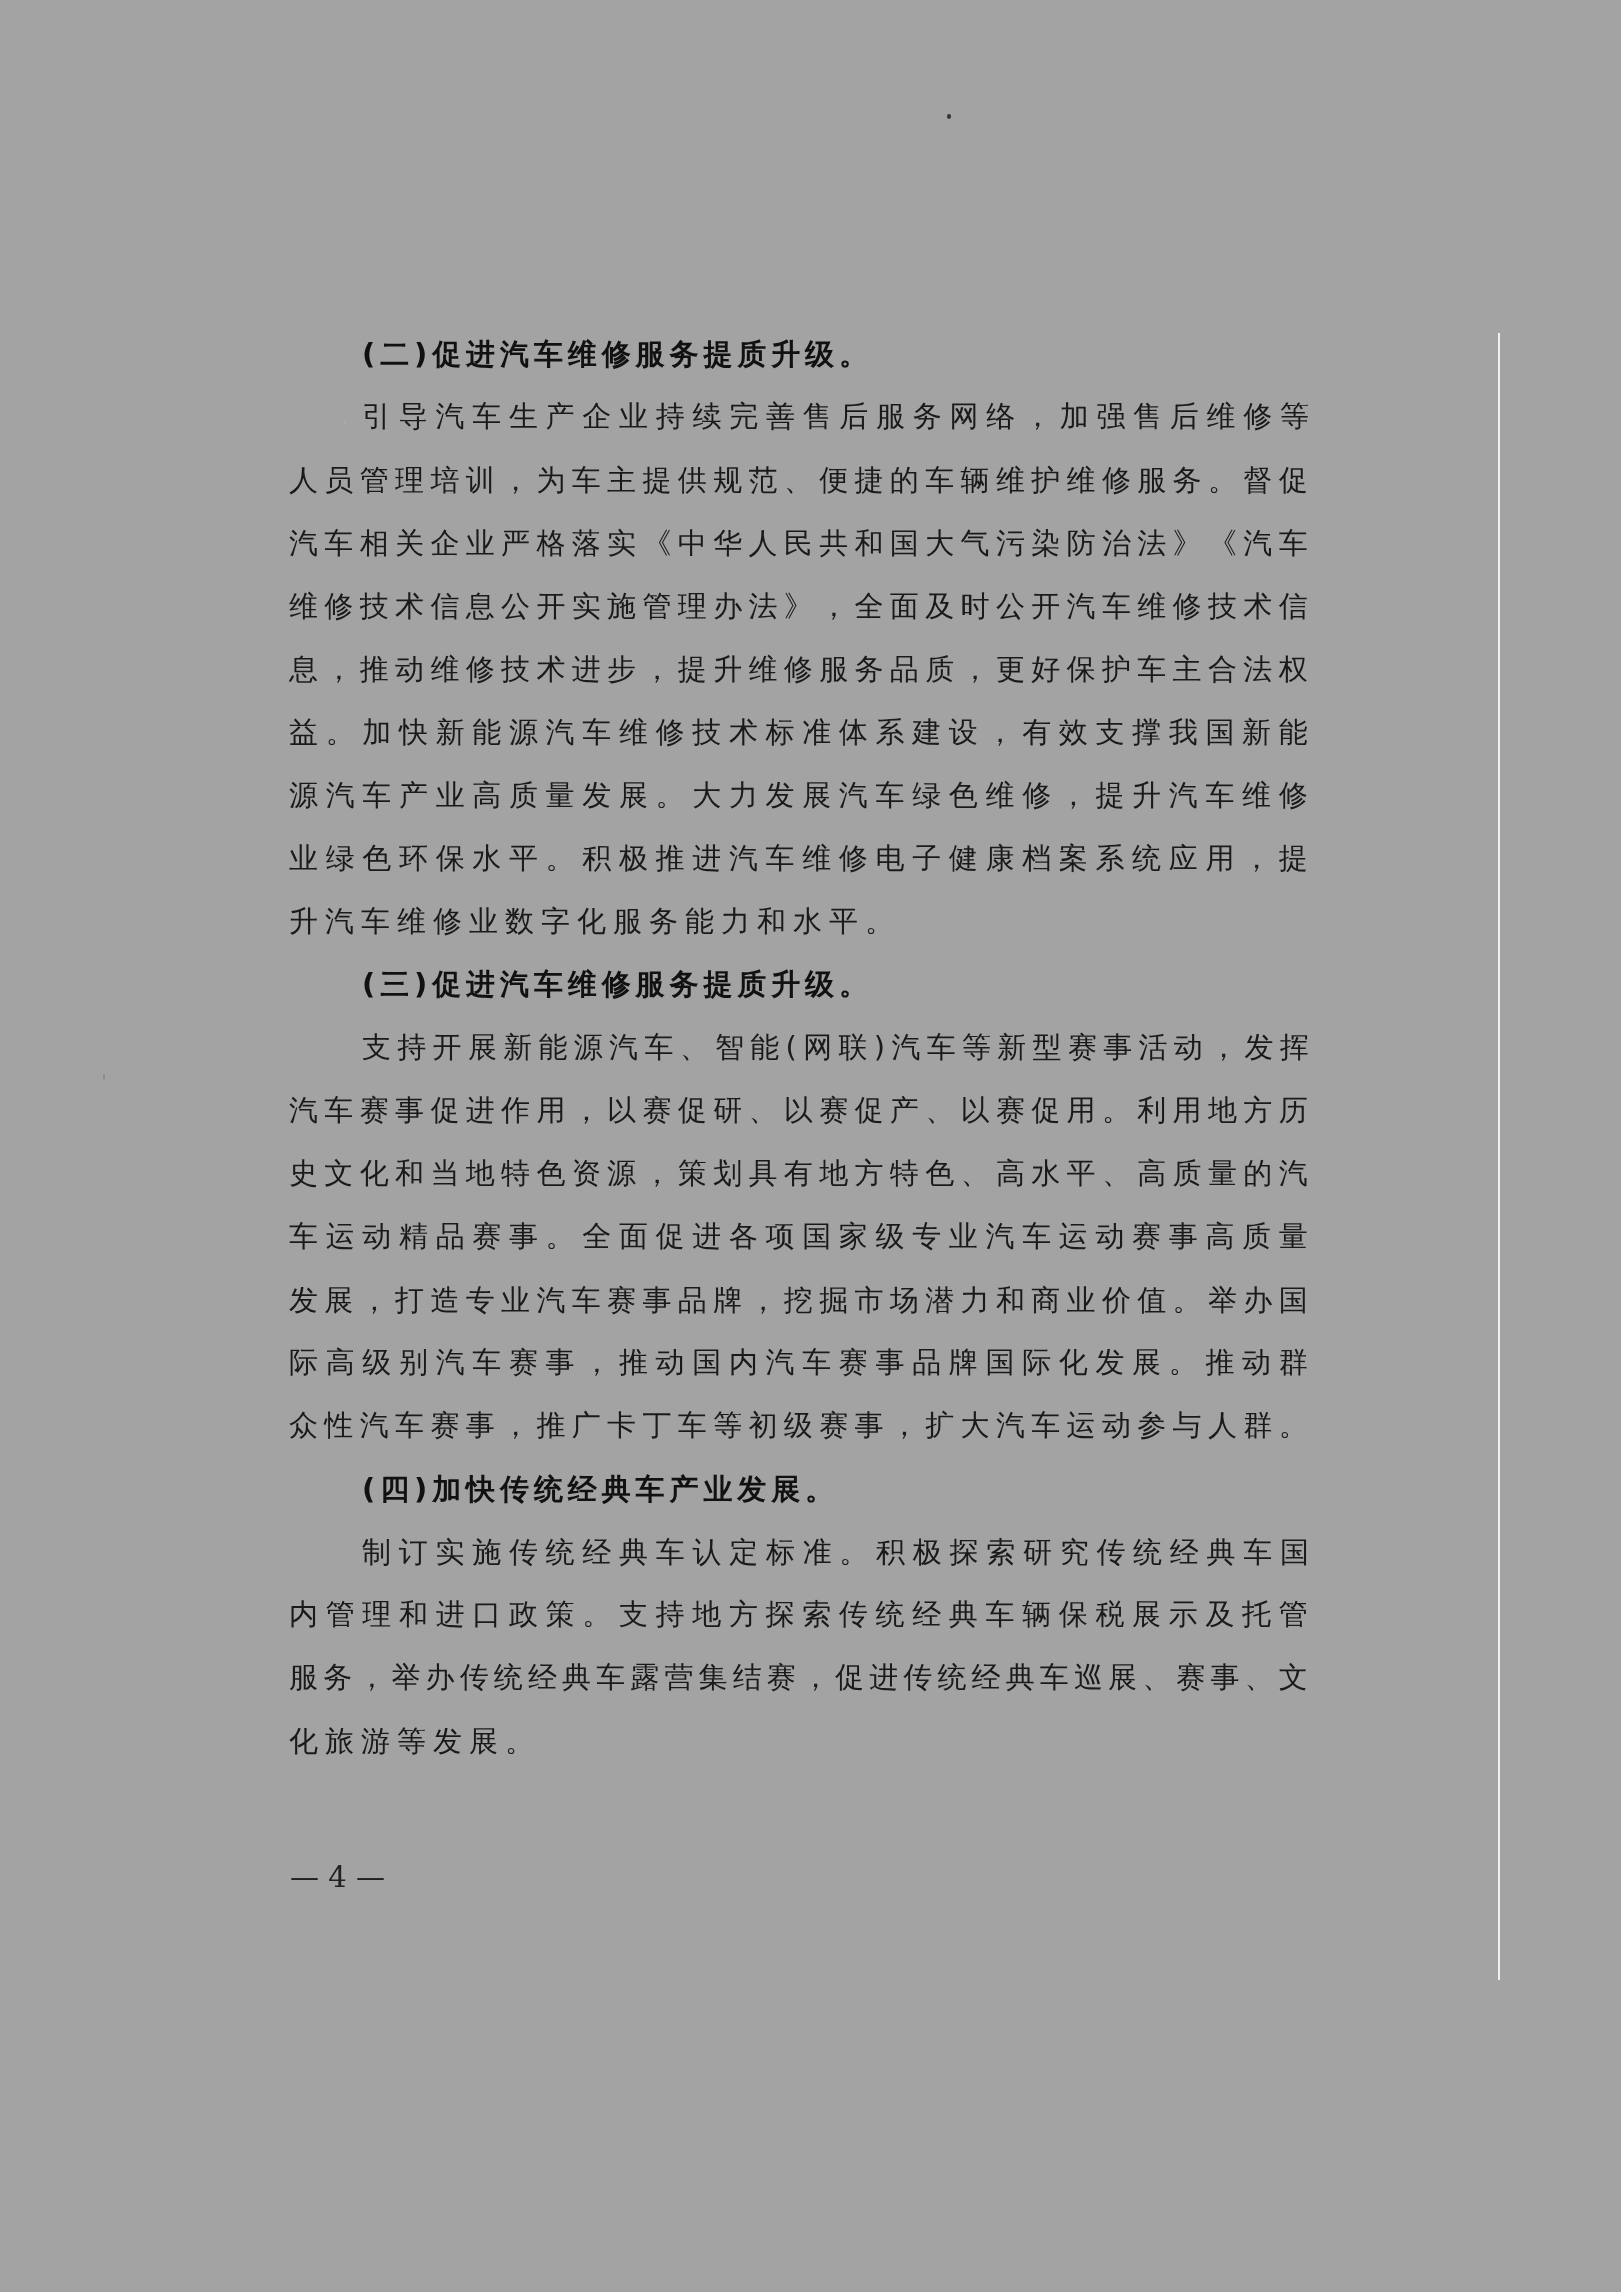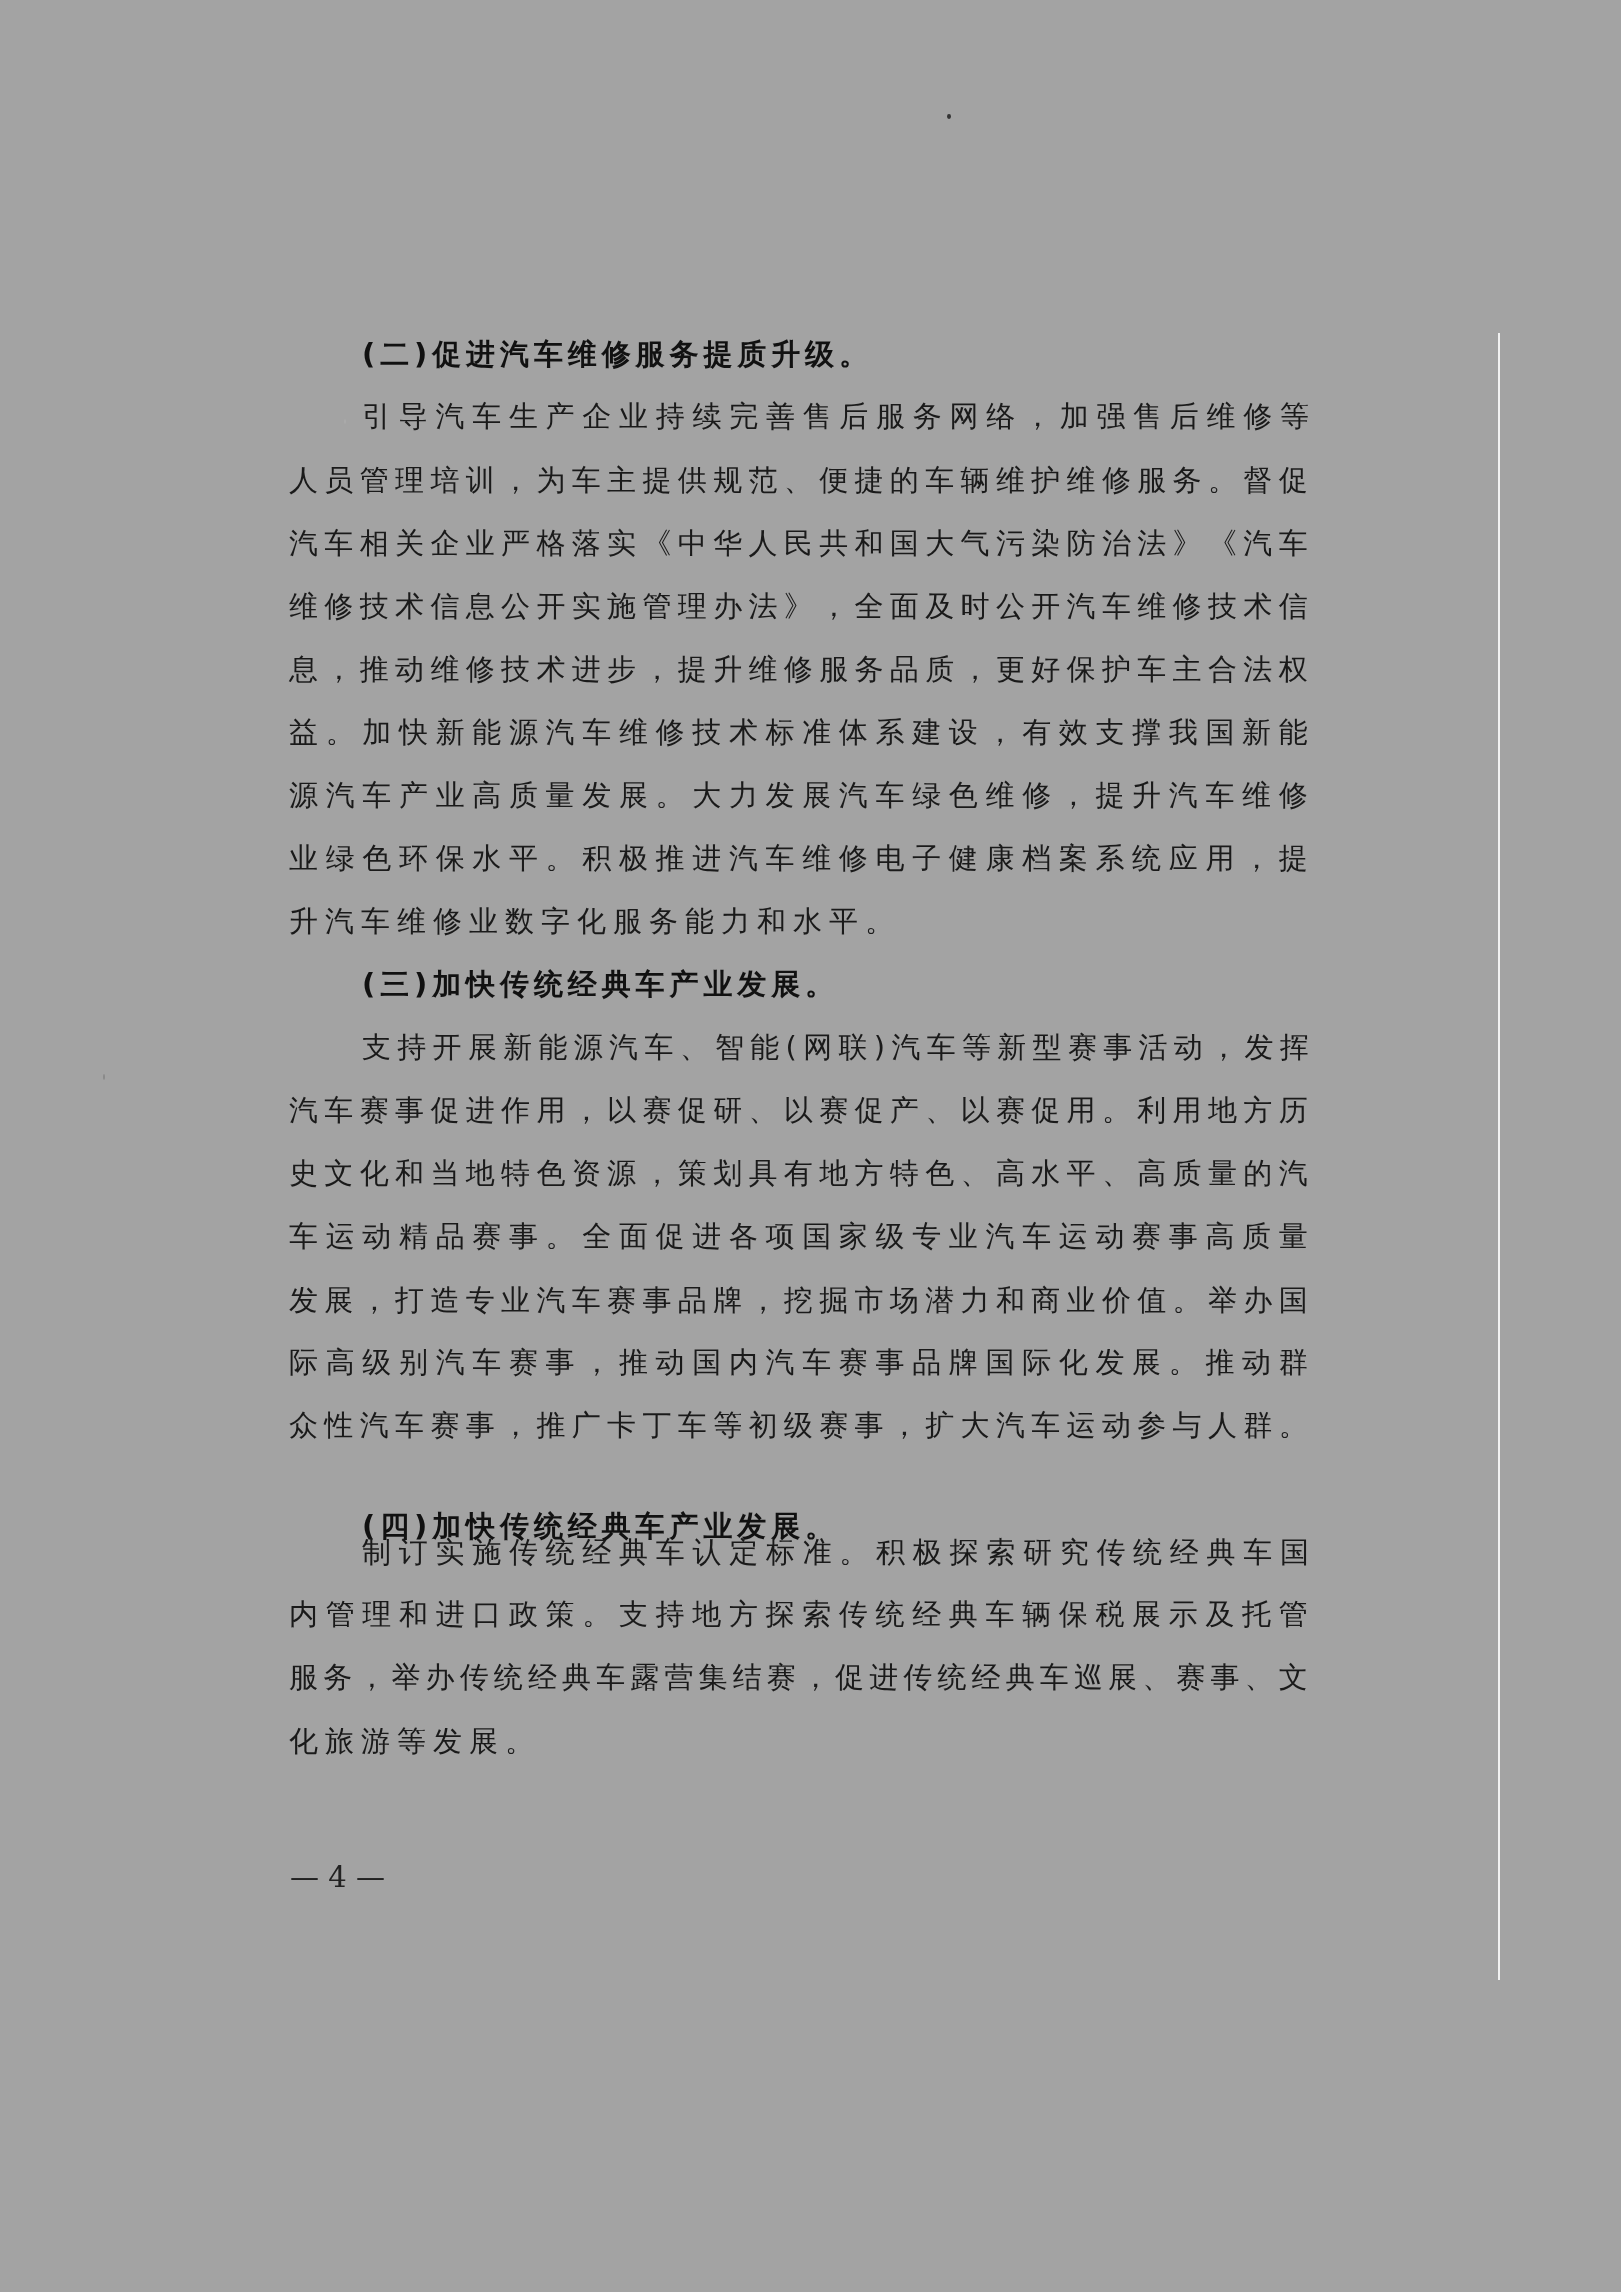--- a/index.html
+++ b/index.html
@@ -331,21 +331,21 @@
         <span>案</span>
         <span>系</span>
         <span>统</span>
         <span>应</span>
         <span>用</span>
         <span>，</span>
         <span>提</span>
       </div>
     <div class="line partial" style="top:579px;">升汽车维修业数字化服务能力和水平。</div>
 
-    <div class="line indent heading" style="top:642px;">(三)加快传统经典车产业发展。</div>
+    <div class="line indent heading" style="top:642px;">(三)促进汽车维修服务提质升级。</div>
     <div class="line indent full" style="top: 705px; display: flex; justify-content: space-between;">
         <span>支</span>
         <span>持</span>
         <span>开</span>
         <span>展</span>
         <span>新</span>
         <span>能</span>
         <span>源</span>
         <span>汽</span>
         <span>车</span>
@@ -547,21 +547,21 @@
         <span>车</span>
         <span>运</span>
         <span>动</span>
         <span>参</span>
         <span>与</span>
         <span>人</span>
         <span>群</span>
         <span>。</span>
       </div>
 
-    <div class="line indent heading" style="top:1184px;">(四)加快传统经典车产业发展。</div>
+    <div class="line indent heading" style="top:1147px;">(四)加快传统经典车产业发展。</div>
     <div class="line indent full" style="top: 1210px; display: flex; justify-content: space-between;">
         <span>制</span>
         <span>订</span>
         <span>实</span>
         <span>施</span>
         <span>传</span>
         <span>统</span>
         <span>经</span>
         <span>典</span>
         <span>车</span>

